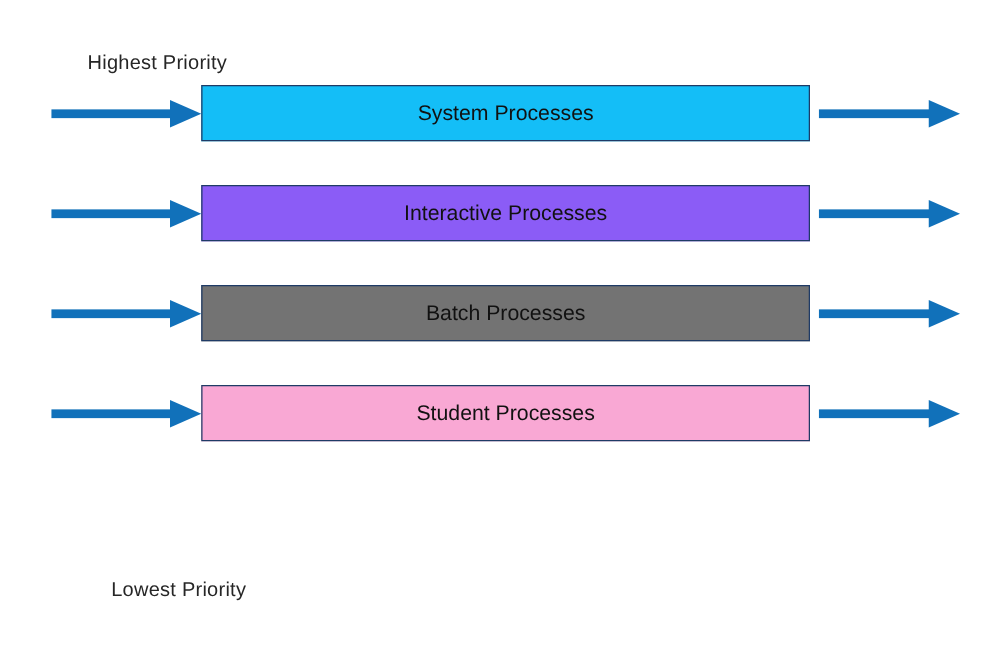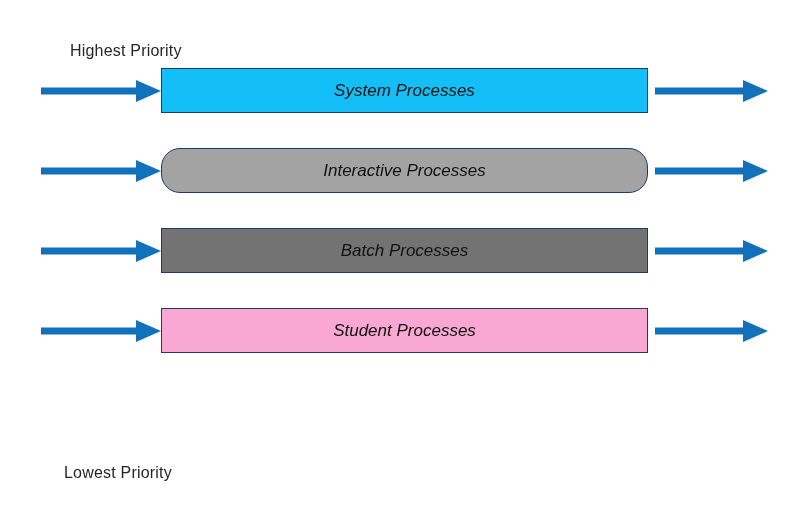--- a/index.html
+++ b/index.html
@@ -21,32 +21,31 @@
     position: absolute;
     font-size: 16px;
     color: var(--text, #262626);
     letter-spacing: 0.2px;
   }
   .priority-label.top {
     left: 70px;
     top: 42px;
   }
   .priority-label.bottom {
-    left: 64px;
+    left: 89px;
     top: 464px;
   }
   .rows {
     position: absolute;
     left: 0;
     top: 68px;
     width: 790px;
     display: flex;
     flex-direction: column;
     gap: 35px;
-    font-style: italic;
   }
   .queue-row {
     display: flex;
     align-items: center;
     height: 45px;
     padding-left: 41px;
     box-sizing: border-box;
   }
   .arrow {
     color: var(--arrow, #1171ba);
@@ -101,21 +100,21 @@
       </span>
     </div>
 
     <div class="queue-row">
       <span class="arrow in">
         <svg width="120" height="24" viewBox="0 0 120 24">
             <rect x="0" y="8.5" width="98" height="7" fill="currentColor"></rect>
             <polygon points="95,1 120,12 95,23" fill="currentColor"></polygon>
           </svg>
       </span>
-      <div class="queue-box" style="background-color: #a3a3a3; border-radius: 19px;">
+      <div class="queue-box" style="background-color: #8b5cf6;">
         <span class="queue-label">Interactive Processes</span>
       </div>
       <span class="arrow out">
         <svg width="113" height="24" viewBox="0 0 113 24">
             <rect x="0" y="8.5" width="91" height="7" fill="currentColor"></rect>
             <polygon points="88,1 113,12 88,23" fill="currentColor"></polygon>
           </svg>
       </span>
     </div>
 

